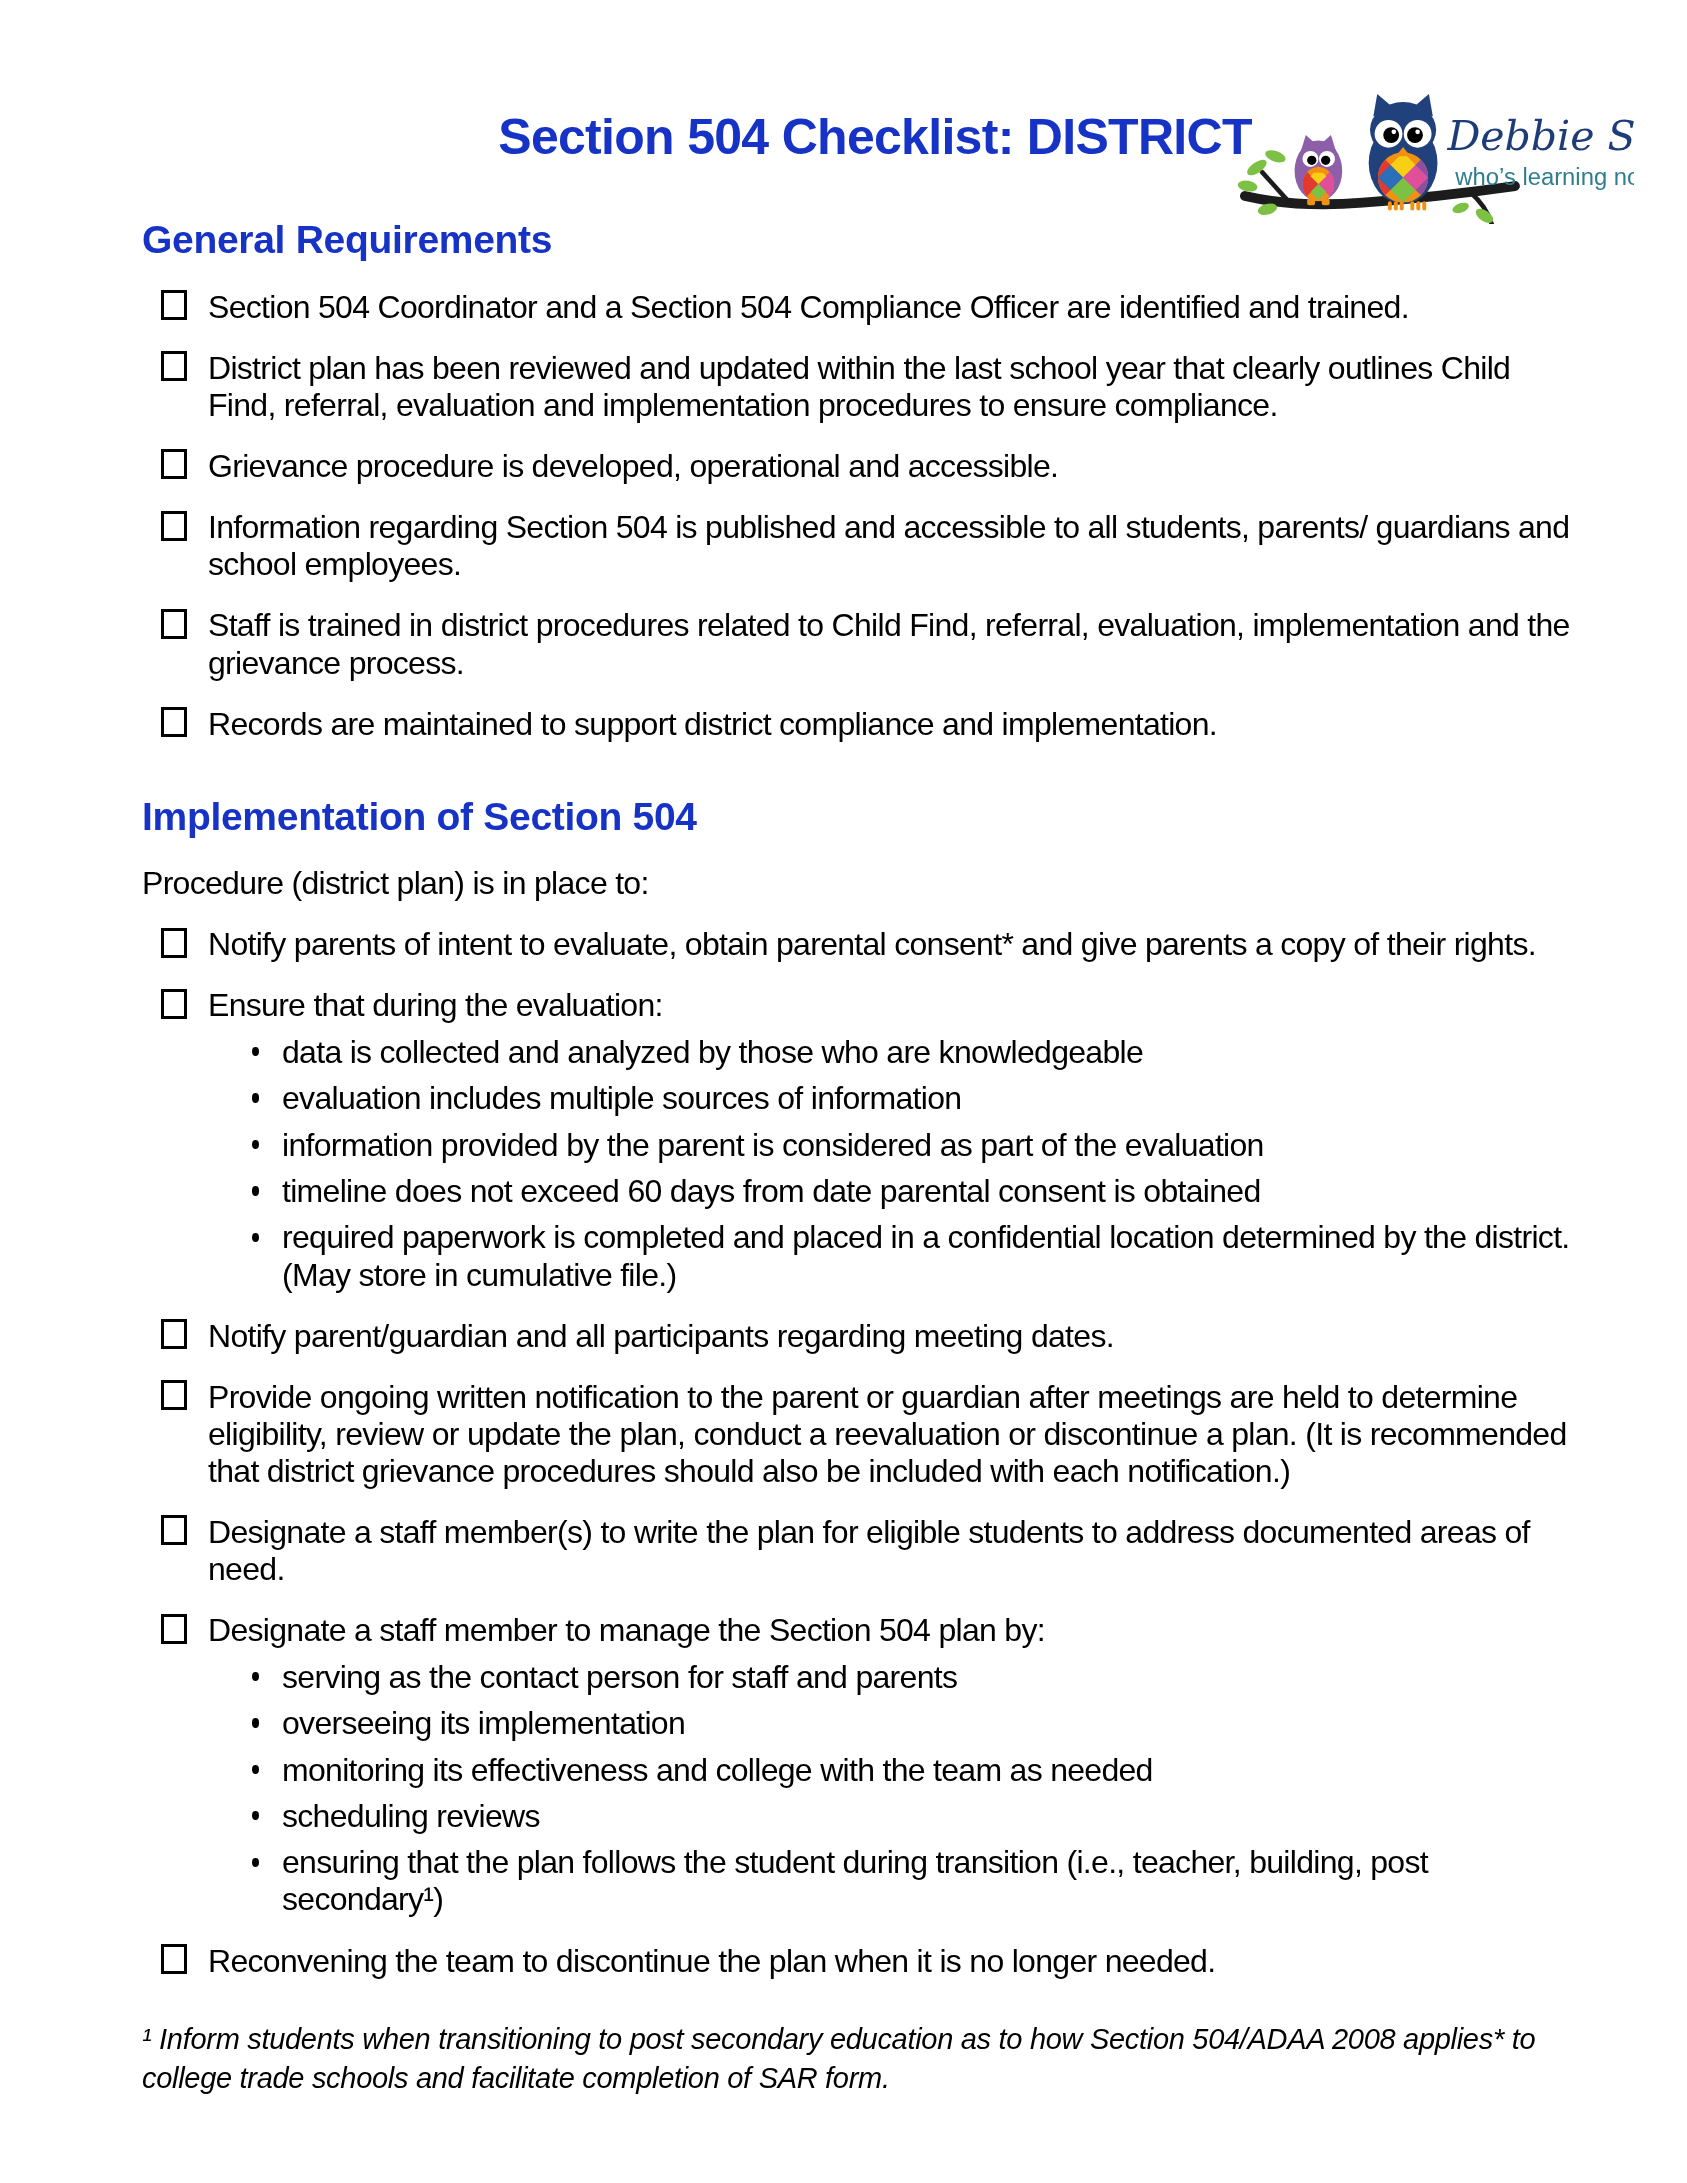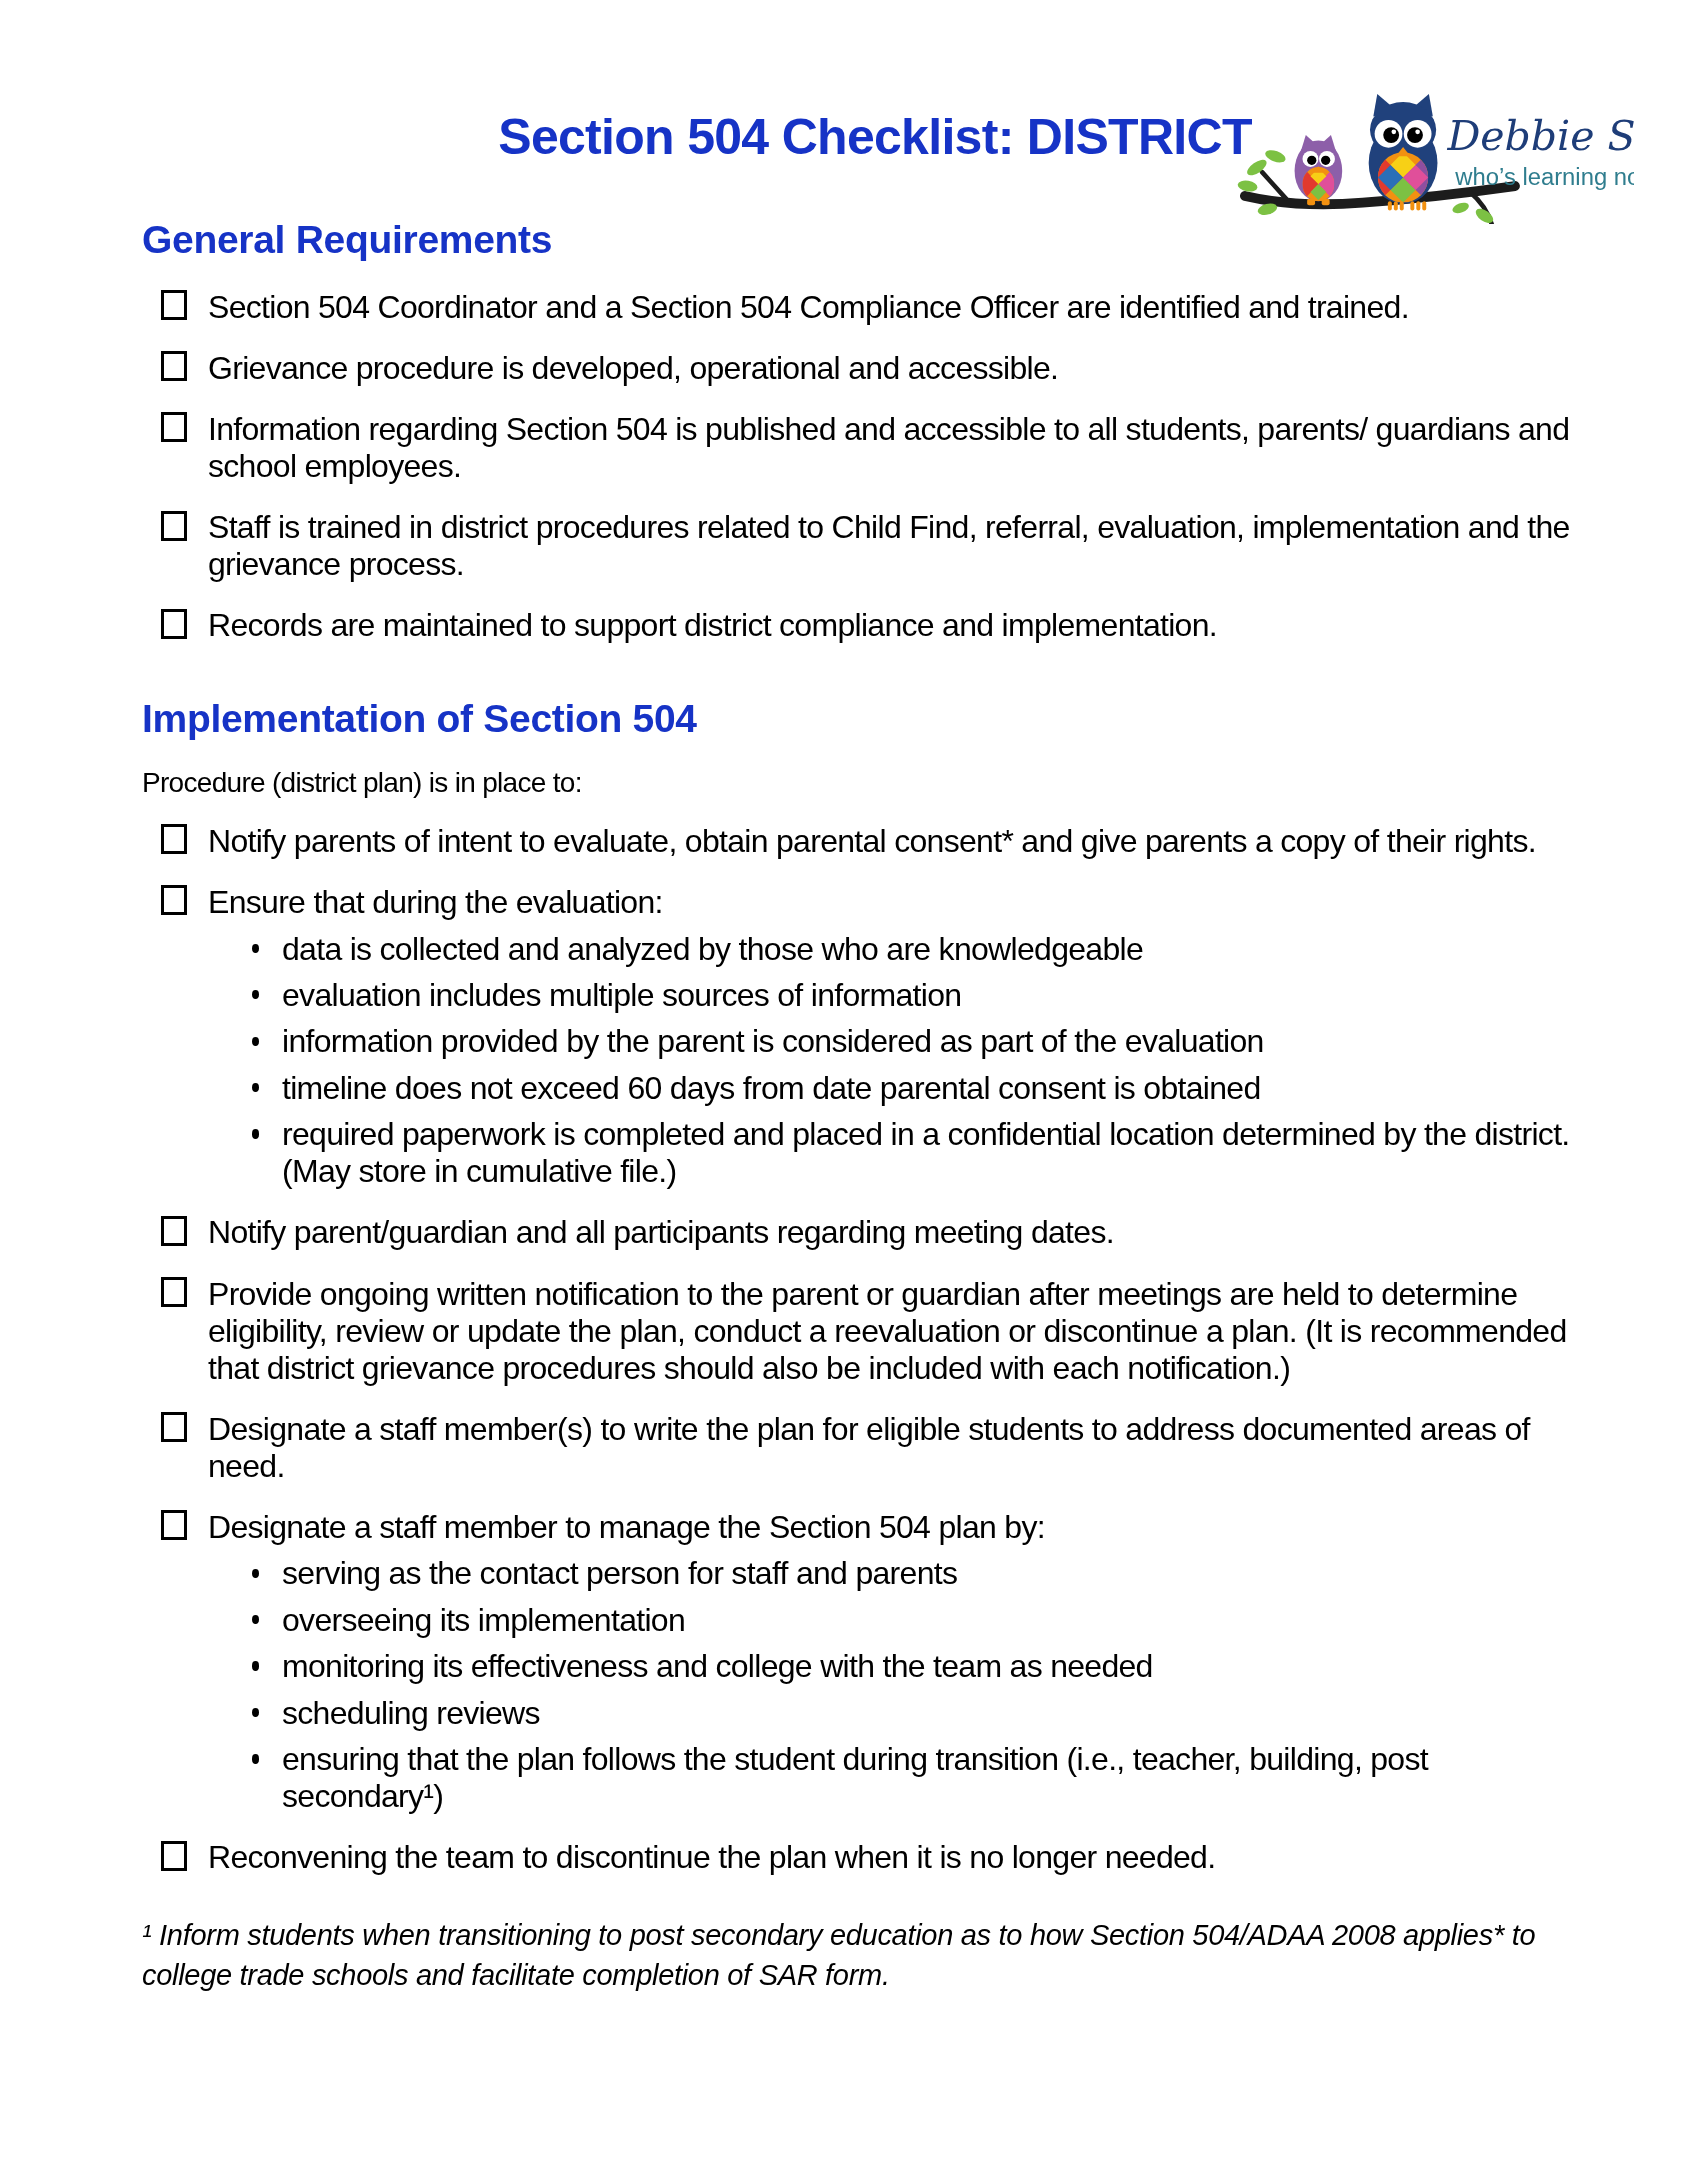--- a/index.html
+++ b/index.html
@@ -29,21 +29,21 @@
     text-align:center;
   }
   .section-heading{
     font-size:39px;
     font-weight:bold;
     color:var(--accent);
     margin:52px 0 26.5px 0;
     letter-spacing:-0.3px;
   }
   .intro{
-    font-size:28px;
+    font-size:32px;
     letter-spacing:-0.7px;
     margin:26.5px 0 10.6px 0;
   }
   .check-item{
     position:relative;
     padding-left:66px;
     margin:24px 0;
     font-size:32px;
     line-height:1.16;
     letter-spacing:-0.7px;
@@ -182,20 +182,24 @@
   </svg>
 
   <h2 class="section-heading">General Requirements</h2>
 
   <div class="check-item">
     <span class="checkbox"></span>
     <span>Section 504 Coordinator and a Section 504 Compliance Officer are identified and trained.</span>
   </div>
   <div class="check-item">
     <span class="checkbox"></span>
+    <span>District plan has been reviewed and updated within the last school year that clearly outlines Child Find, referral, evaluation and implementation procedures to ensure compliance.</span>
+  </div>
+  <div class="check-item">
+    <span class="checkbox"></span>
     <span>Grievance procedure is developed, operational and accessible.</span>
   </div>
   <div class="check-item">
     <span class="checkbox"></span>
     <span>Information regarding Section 504 is published and accessible to all students, parents/ guardians and school employees.</span>
   </div>
   <div class="check-item">
     <span class="checkbox"></span>
     <span>Staff is trained in district procedures related to Child Find, referral, evaluation, implementation and the grievance process.</span>
   </div>

